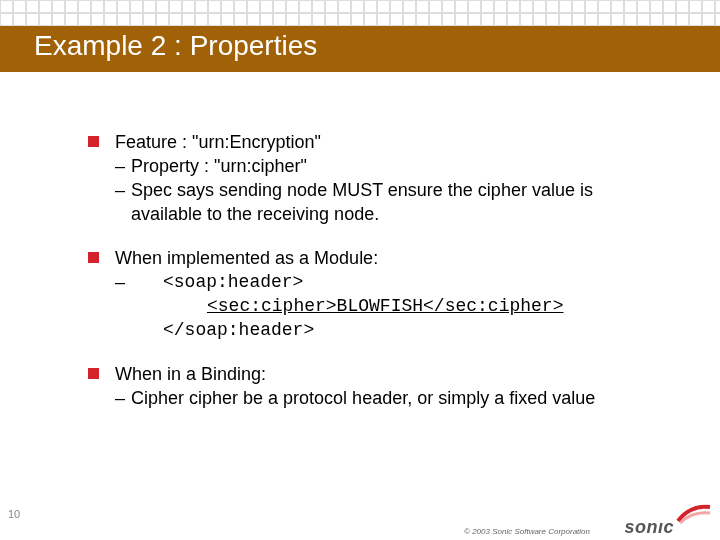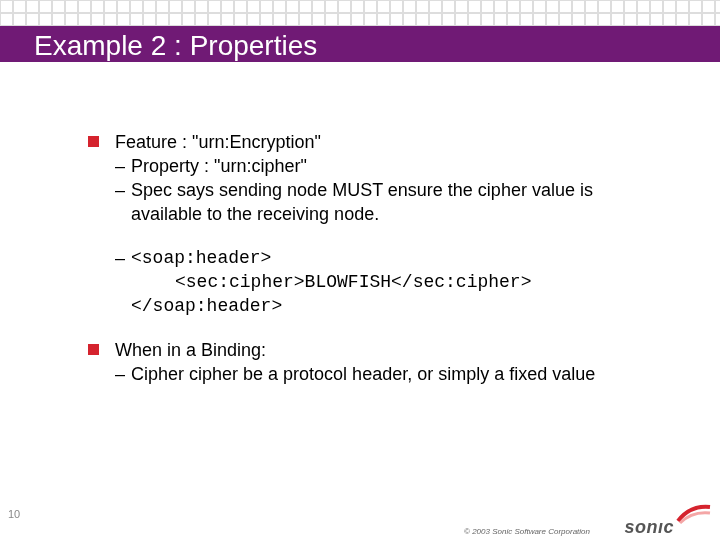--- a/index.html
+++ b/index.html
@@ -15,22 +15,22 @@
     display: flex;
   }
   .grid-top span {
     width: 13px; height: 13px;
     border: 1px solid #ddd;
     box-sizing: border-box;
   }
   .grid-row { display:flex; }
   .title-bar {
     position: absolute; top: 26px; left: 0;
-    width: 720px; height: 36px;
-    background: #701a75;
+    width: 720px; height: 46px;
+    background: #a16207;
     padding-left: 34px;
     display: flex; align-items: flex-start;
     padding-top: 4px;
   }
   .title-bar h1 {
     color: #fff; font-size: 28px; font-weight: normal;
   }
   .content {
     position: absolute; top: 130px; left: 88px;
     width: 580px;
@@ -39,22 +39,22 @@
   .lvl1-row { display: flex; align-items: flex-start; }
   .sq {
     width: 11px; height: 11px; background: #d5232e;
     flex: 0 0 11px; margin-top: 6px; margin-right: 16px;
   }
   .lvl1-text { font-size: 18px; line-height: 24px; color: #000; }
   .sub { padding-left: 27px; }
   .sub-row { display: flex; align-items: flex-start; }
   .dash { flex: 0 0 16px; font-size: 18px; line-height: 24px; }
   .sub-text { font-size: 18px; line-height: 24px; color: #000; }
-  .mono { font-family: "Courier New", monospace; font-size: 18px; line-height: 24px; }
-  .mono-pad { padding-left: 44px; }
+  .mono { font-family: "Courier New", monospace; font-size: 18px; line-height: 24px; margin-left: 32px; }
+  .mono-pad { padding-left: 44px; text-decoration: underline; }
   .grid-bot {
     position: absolute; bottom: 18px; left: 0; width: 720px;
   }
   .copyright {
     position: absolute; bottom: 4px; right: 130px;
     font-size: 8px; color: #666; font-style: italic;
   }
   .pagenum {
     position: absolute; bottom: 20px; left: 8px;
     font-size: 11px; color: #888;
@@ -213,20 +213,24 @@
         <div class="sub-text">Property : "urn:cipher"</div>
       </div>
       <div class="sub-row">
         <div class="dash">–</div>
         <div class="sub-text">Spec says sending node MUST ensure the cipher value is available to the receiving node.</div>
       </div>
     </div>
   </div>
 
   <div class="lvl1">
+    <div class="lvl1-row">
+      <div class="sq"></div>
+      <div class="lvl1-text">When implemented as a Module:</div>
+    </div>
     <div class="sub">
       <div class="sub-row">
         <div class="dash">–</div>
         <div>
           <div class="mono">&lt;soap:header&gt;</div>
           <div class="mono mono-pad">  &lt;sec:cipher&gt;BLOWFISH&lt;/sec:cipher&gt;</div>
           <div class="mono">&lt;/soap:header&gt;</div>
         </div>
       </div>
     </div>

